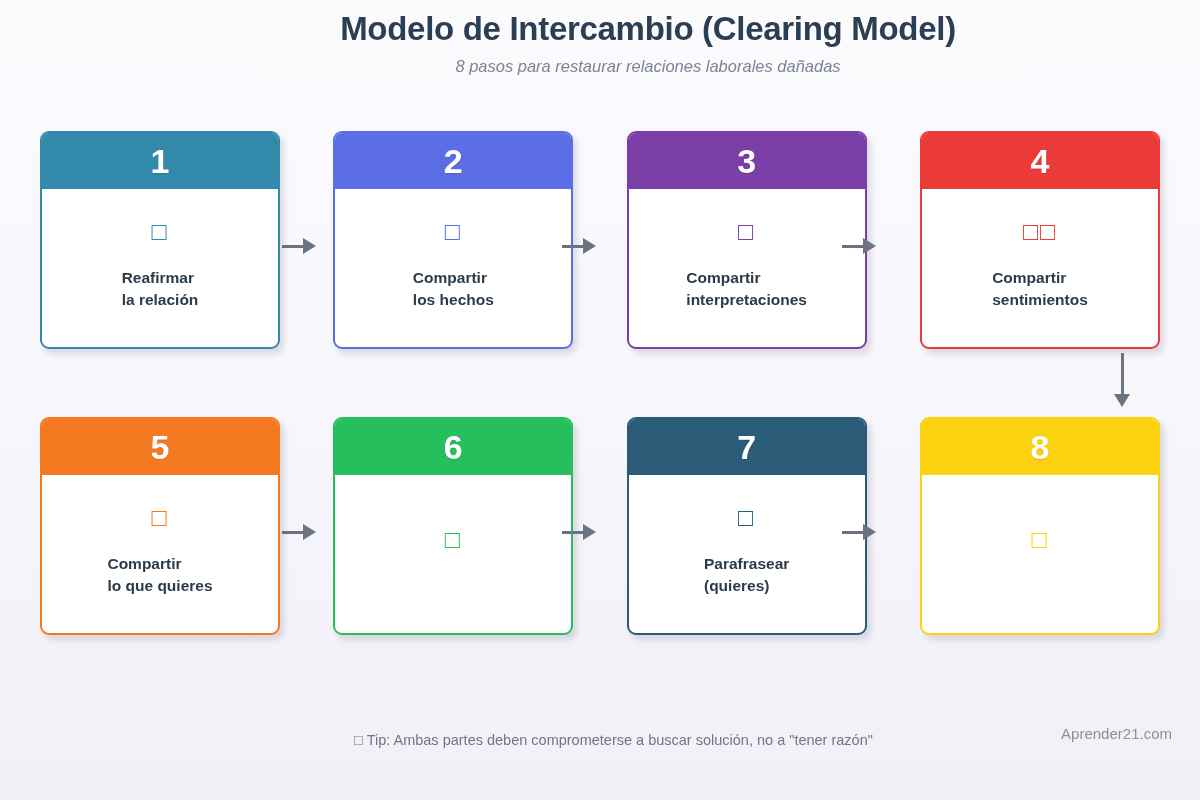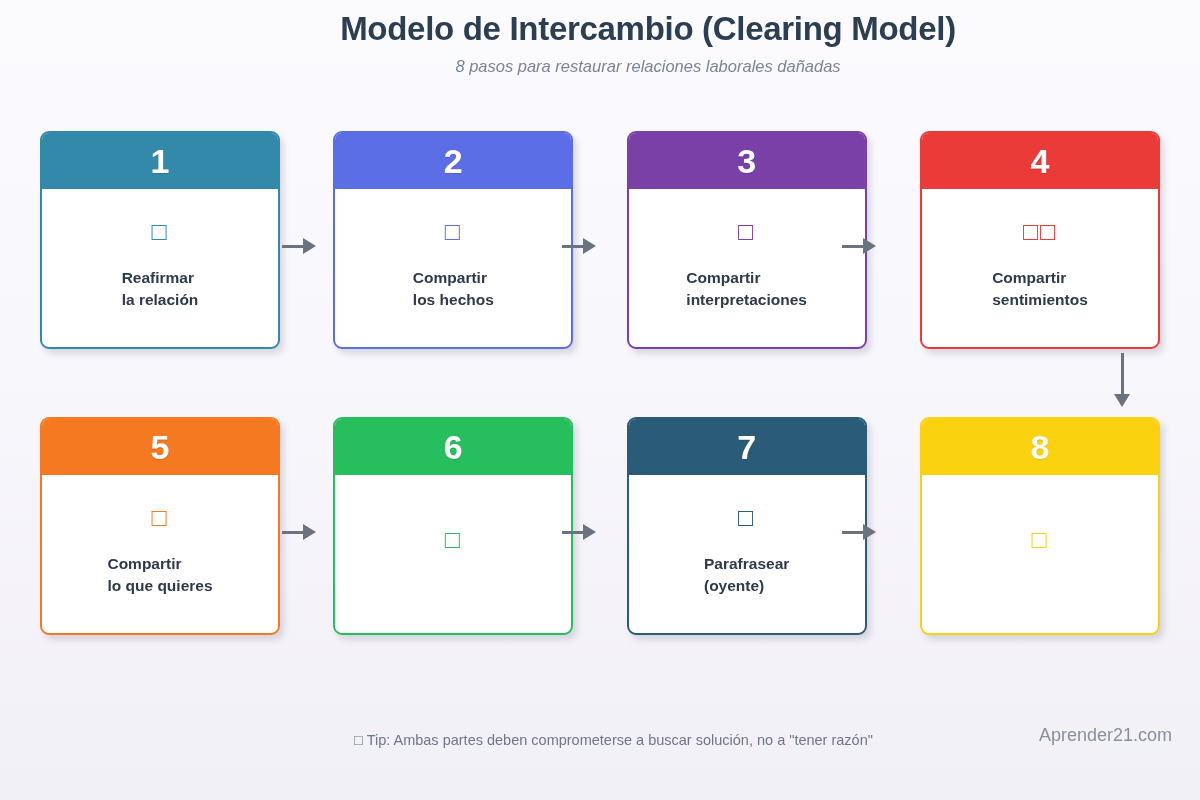--- a/index.html
+++ b/index.html
@@ -168,21 +168,21 @@
   }
   .tip-text {
     font-size: 14.5px;
     color: #6e7687;
     margin-left: 27px;
   }
   .credit {
     position: absolute;
     right: 28px;
     top: 725px;
-    font-size: 18px;
+    font-size: 15px;
     color: #8a8f9c;
   }
 </style>
 </head>
 <body>
 
 <div class="page-header">
   <h1 class="page-title">Modelo de Intercambio (Clearing Model)</h1>
   <p class="page-subtitle">8 pasos para restaurar relaciones laborales dañadas</p>
 </div>
@@ -276,21 +276,21 @@
       </div>
     </div>
 
     <div class="step-card" style="border-color: rgb(42, 91, 119);">
       <div class="step-head" style="background: rgb(42, 91, 119);">
         <span class="step-number">7</span>
       </div>
       <div class="step-body">
         <span class="step-icon" style="color: rgb(42, 91, 119);">□</span>
         <span class="step-label">Parafrasear
-(oyente)</span>
+(quieres)</span>
       </div>
     </div>
 
     <div class="step-card" style="border-color: rgb(251, 210, 16);">
       <div class="step-head" style="background: rgb(251, 210, 16);">
         <span class="step-number">8</span>
       </div>
       <div class="step-body">
         <span class="step-icon" style="color: rgb(251, 210, 16);">□</span>
       </div>

